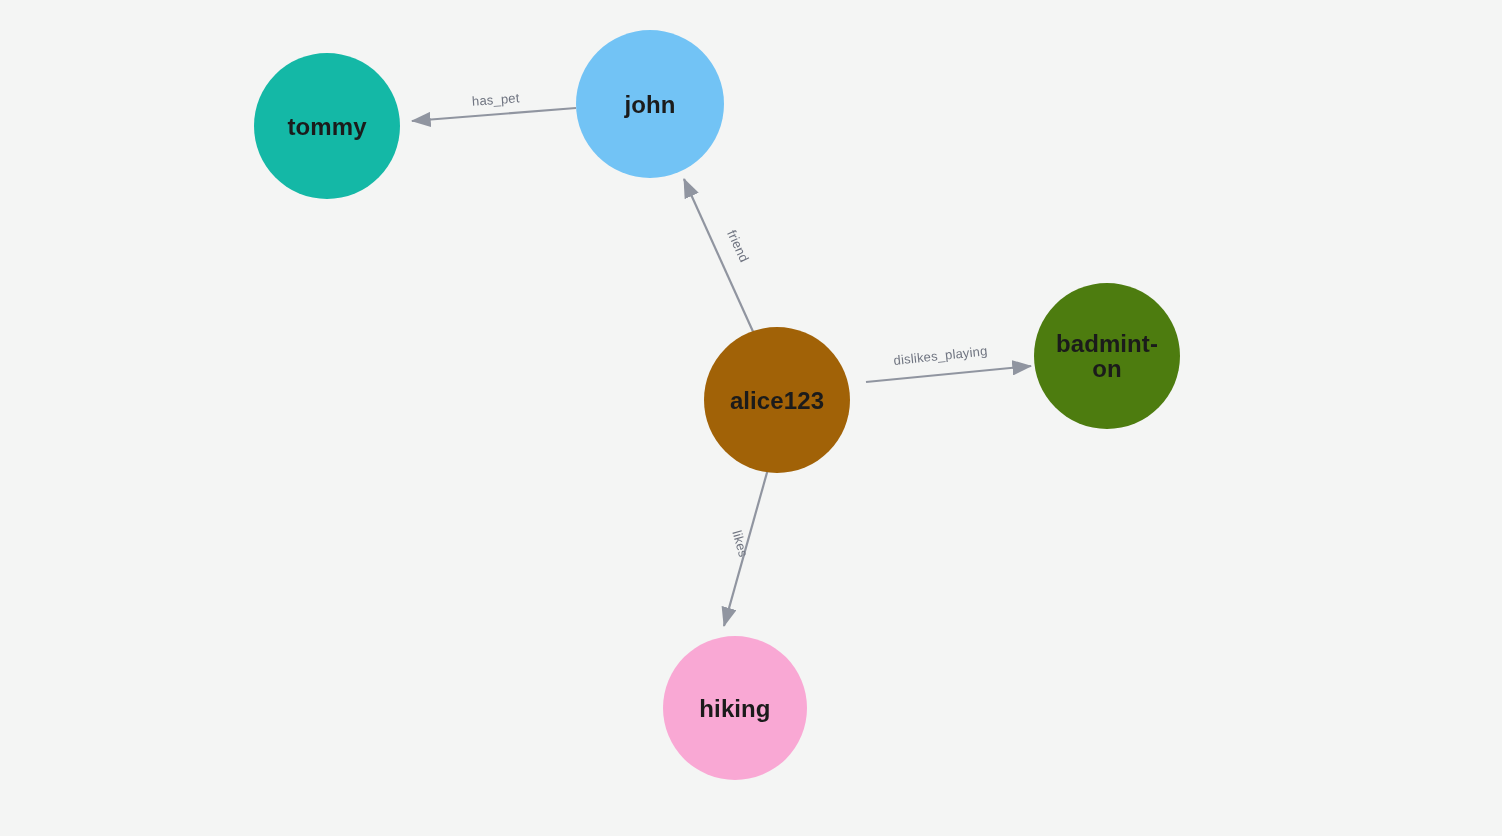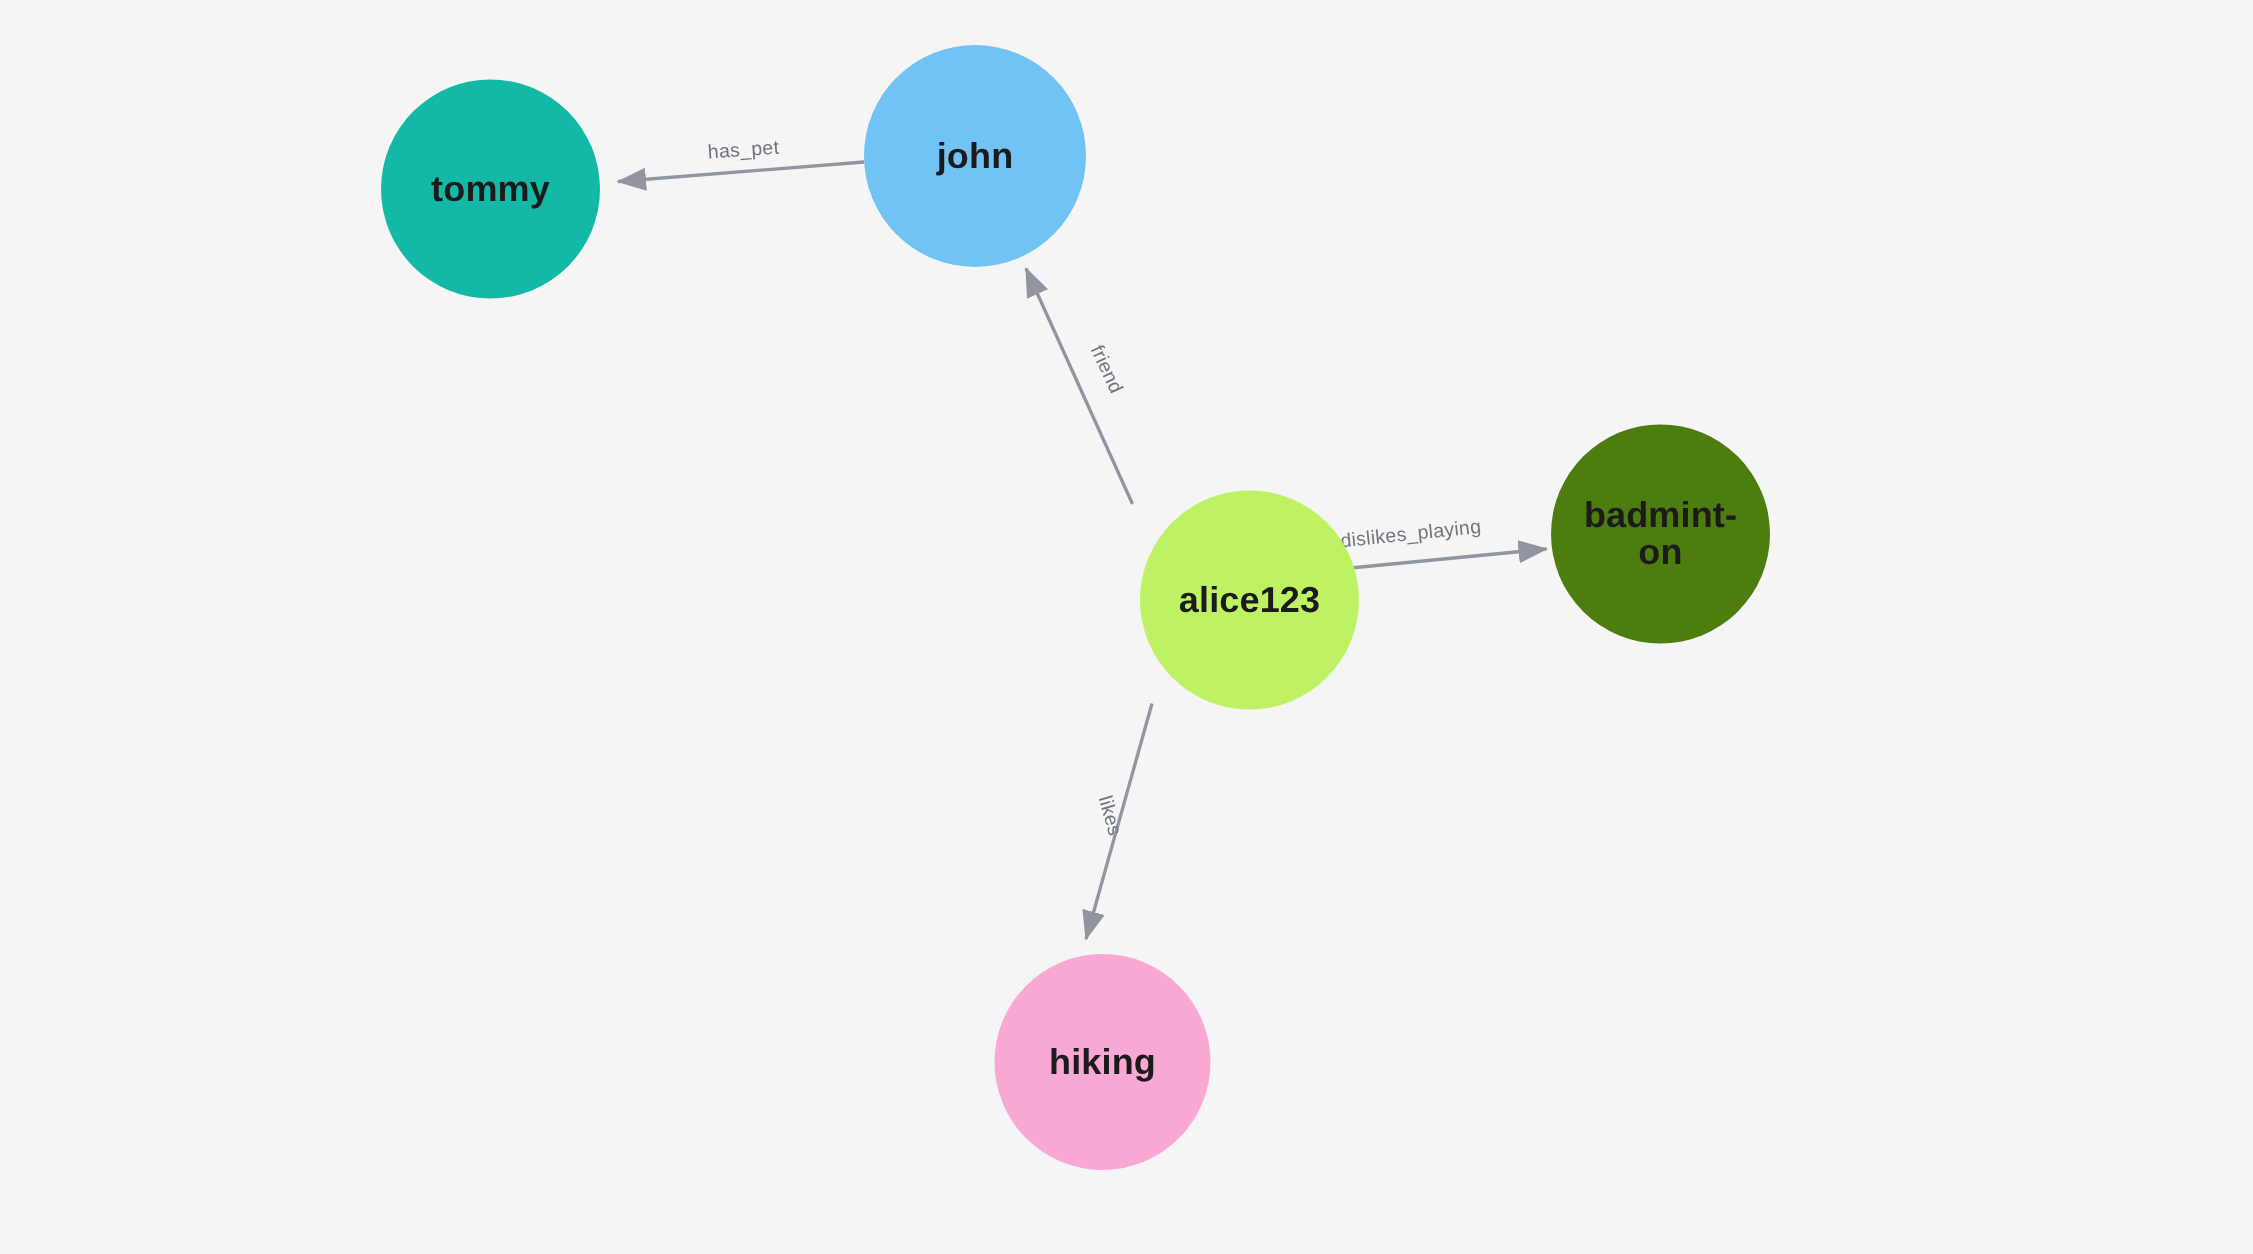--- a/index.html
+++ b/index.html
@@ -79,21 +79,21 @@
       </g>
   </svg>
 
   <div id="nodes-group">
       <div class="node" style="left: 254px; top: 53px; width: 146px; height: 146px; background: #14b8a6;">
         <span class="node-label" style="color: rgb(27, 27, 27);">tommy</span>
       </div>
       <div class="node" style="left: 576px; top: 30px; width: 148px; height: 148px; background: rgb(114, 195, 245);">
         <span class="node-label" style="color: rgb(27, 27, 27);">john</span>
       </div>
-      <div class="node" style="left: 760px; top: 327px; width: 146px; height: 146px; background: #bef264;">
+      <div class="node" style="left: 704px; top: 327px; width: 146px; height: 146px; background: #a16207;">
         <span class="node-label" style="color: rgb(27, 27, 27);">alice123</span>
       </div>
       <div class="node" style="left: 1034px; top: 283px; width: 146px; height: 146px; background: #4d7c0f;">
         <span class="node-label" style="color: rgb(27, 27, 27);">badmint-
 on</span>
       </div>
       <div class="node" style="left: 663px; top: 636px; width: 144px; height: 144px; background: #f9a8d4;">
         <span class="node-label" style="color: rgb(27, 27, 27);">hiking</span>
       </div>
     </div>

